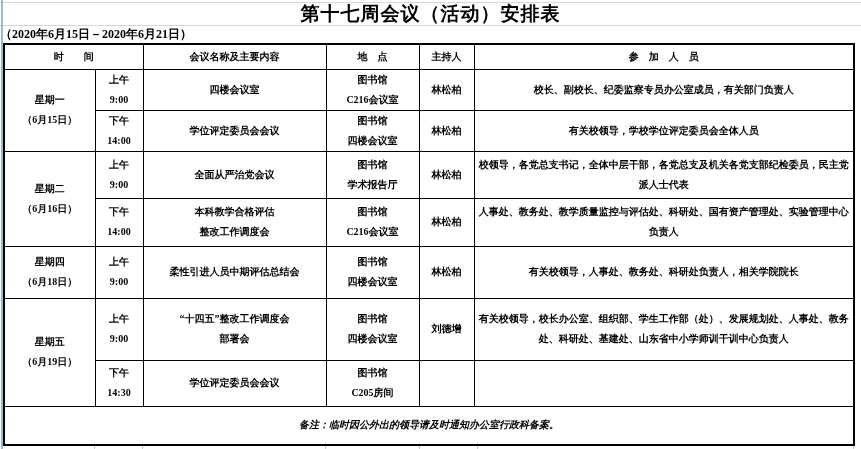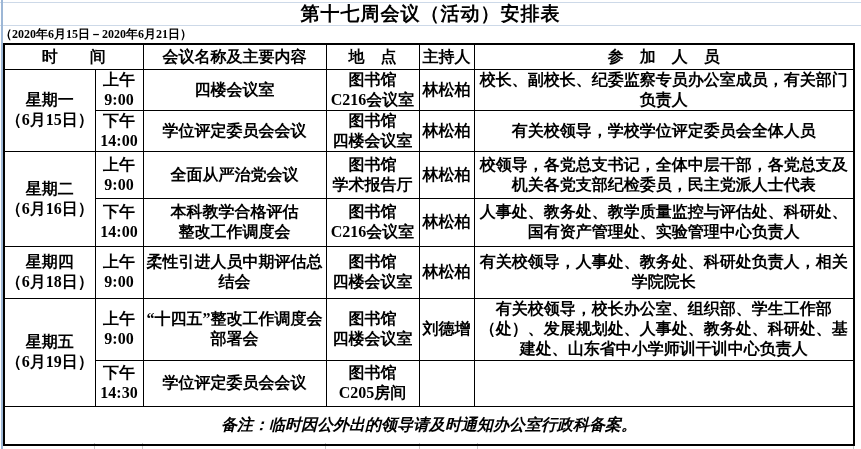--- a/index.html
+++ b/index.html
@@ -20,21 +20,21 @@
     text-align:left;font-size:12px;font-weight:bold;
   }
   table.schedule{
     position:absolute;top:43px;left:3px;width:850px;
     border-collapse:collapse;table-layout:fixed;
     border:2px solid #000;
   }
   table.schedule td{
     border:1px solid #000;
     text-align:center;vertical-align:middle;
-    font-size:16px;font-weight:bold;
+    font-size:10px;font-weight:bold;
     padding:0;white-space:pre-line;line-height:20px;overflow:hidden;
   }
   td.participants{
     text-align:left;white-space:normal;line-height:19px;
     padding:0 6px 0 5px;
   }
   td.note-cell{
     text-align:left;white-space:normal;padding:0 6px 0 5px;line-height:18px;
   }
   tr.r25{height:25px;} tr.r40{height:40px;} tr.r41{height:41px;}

